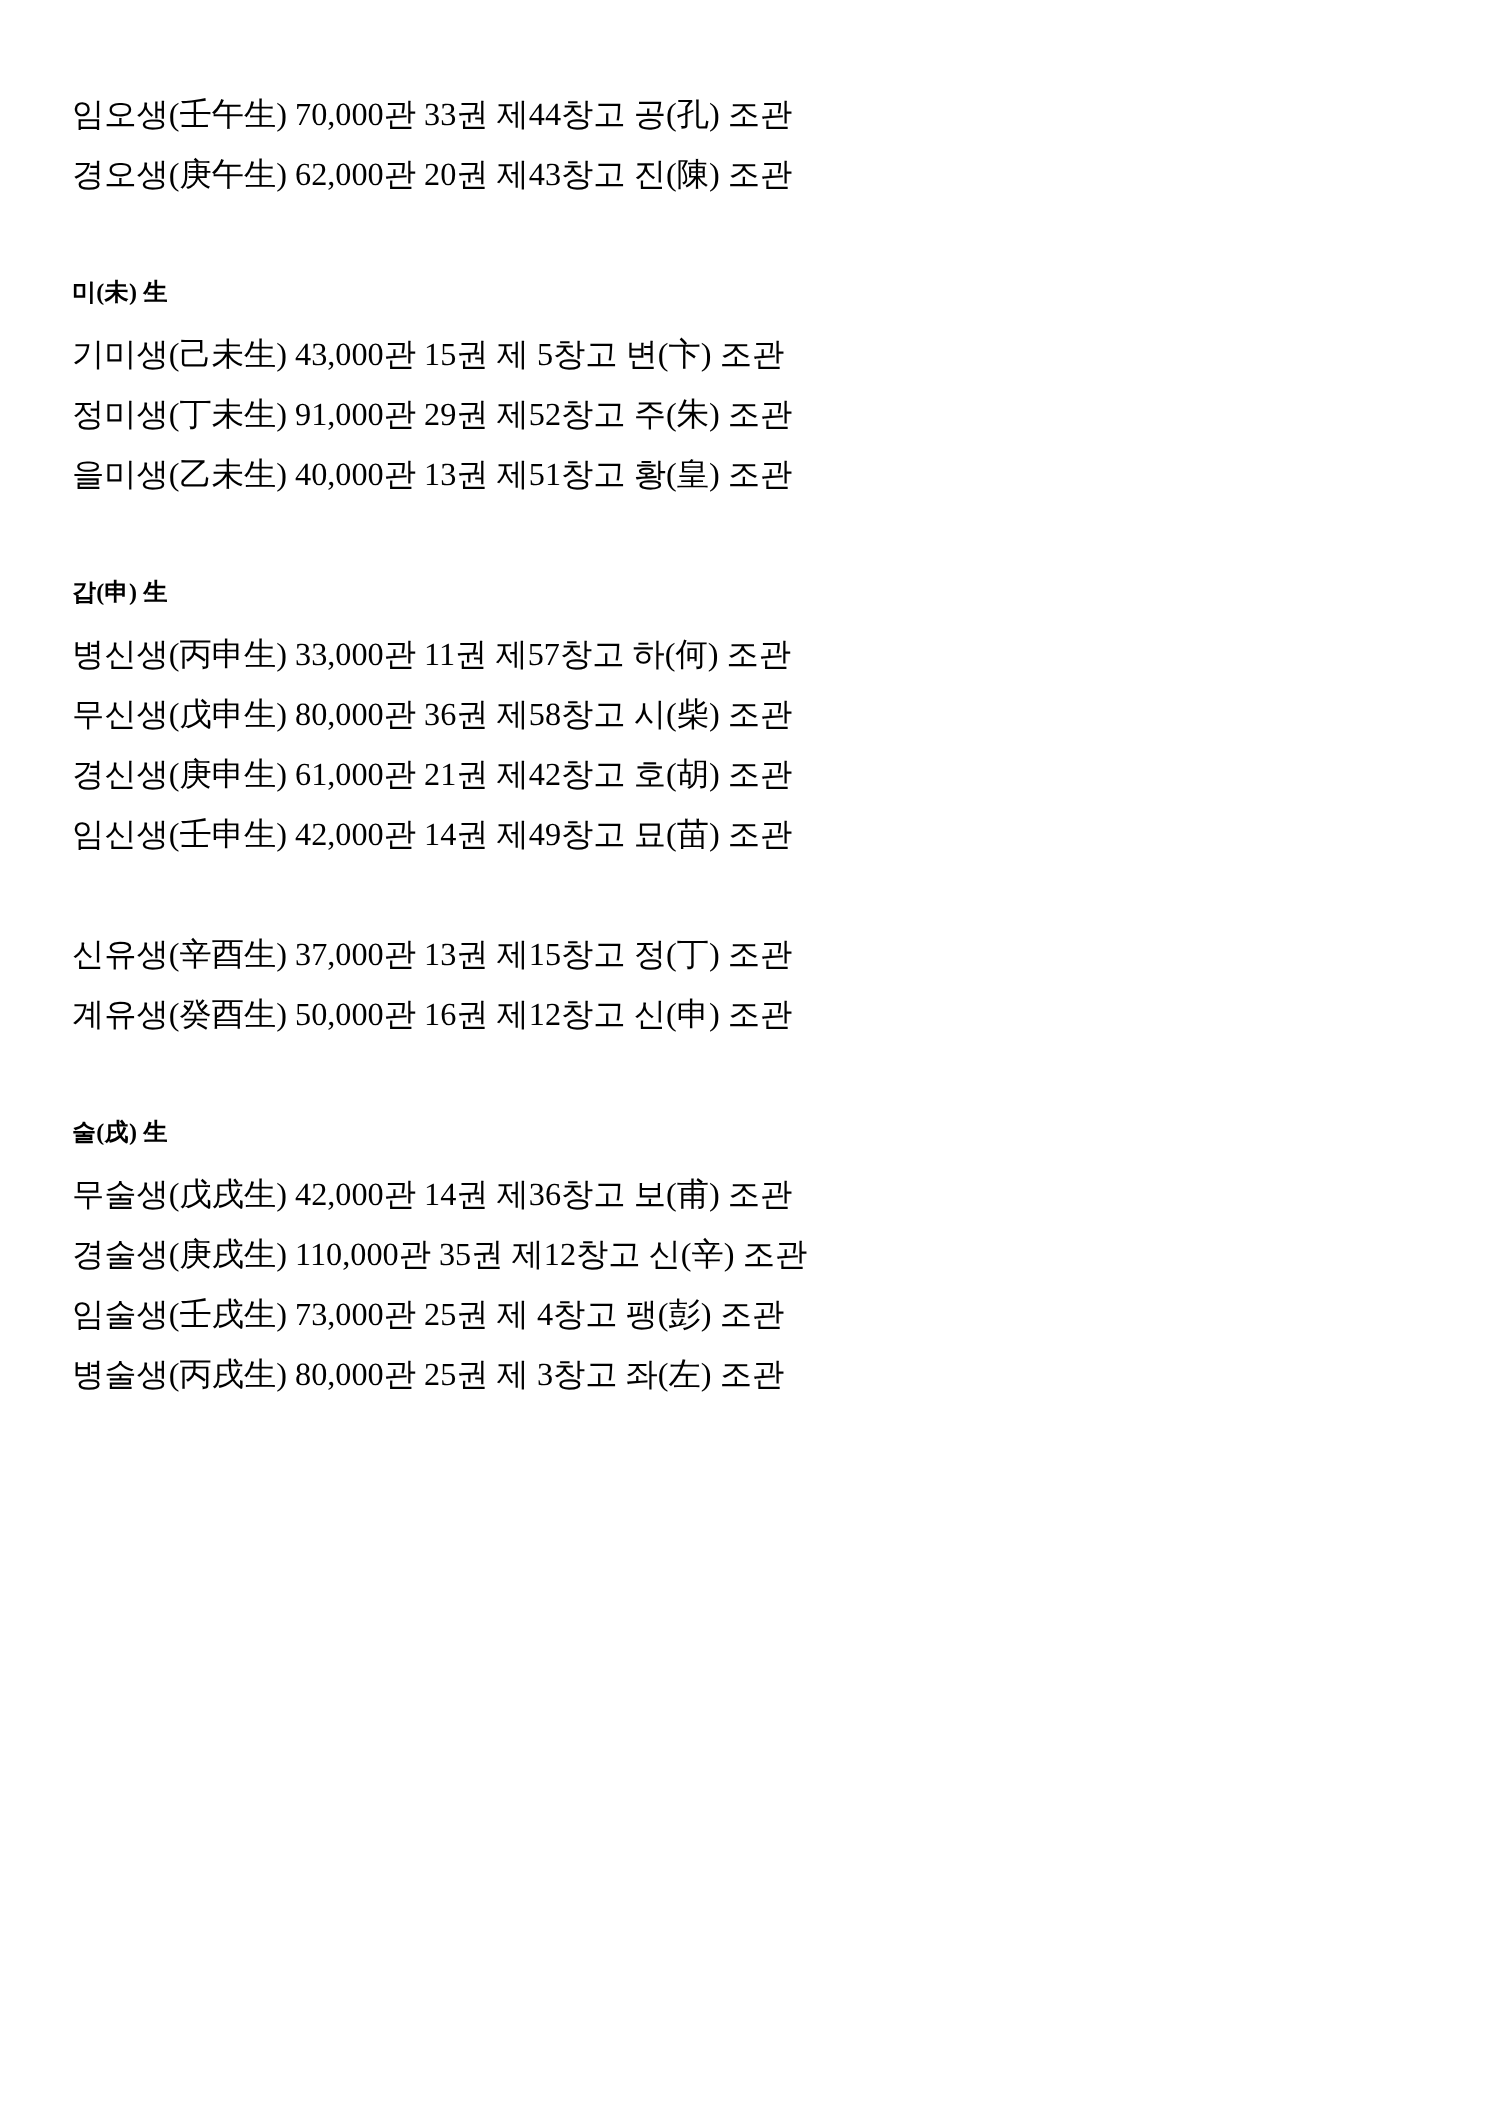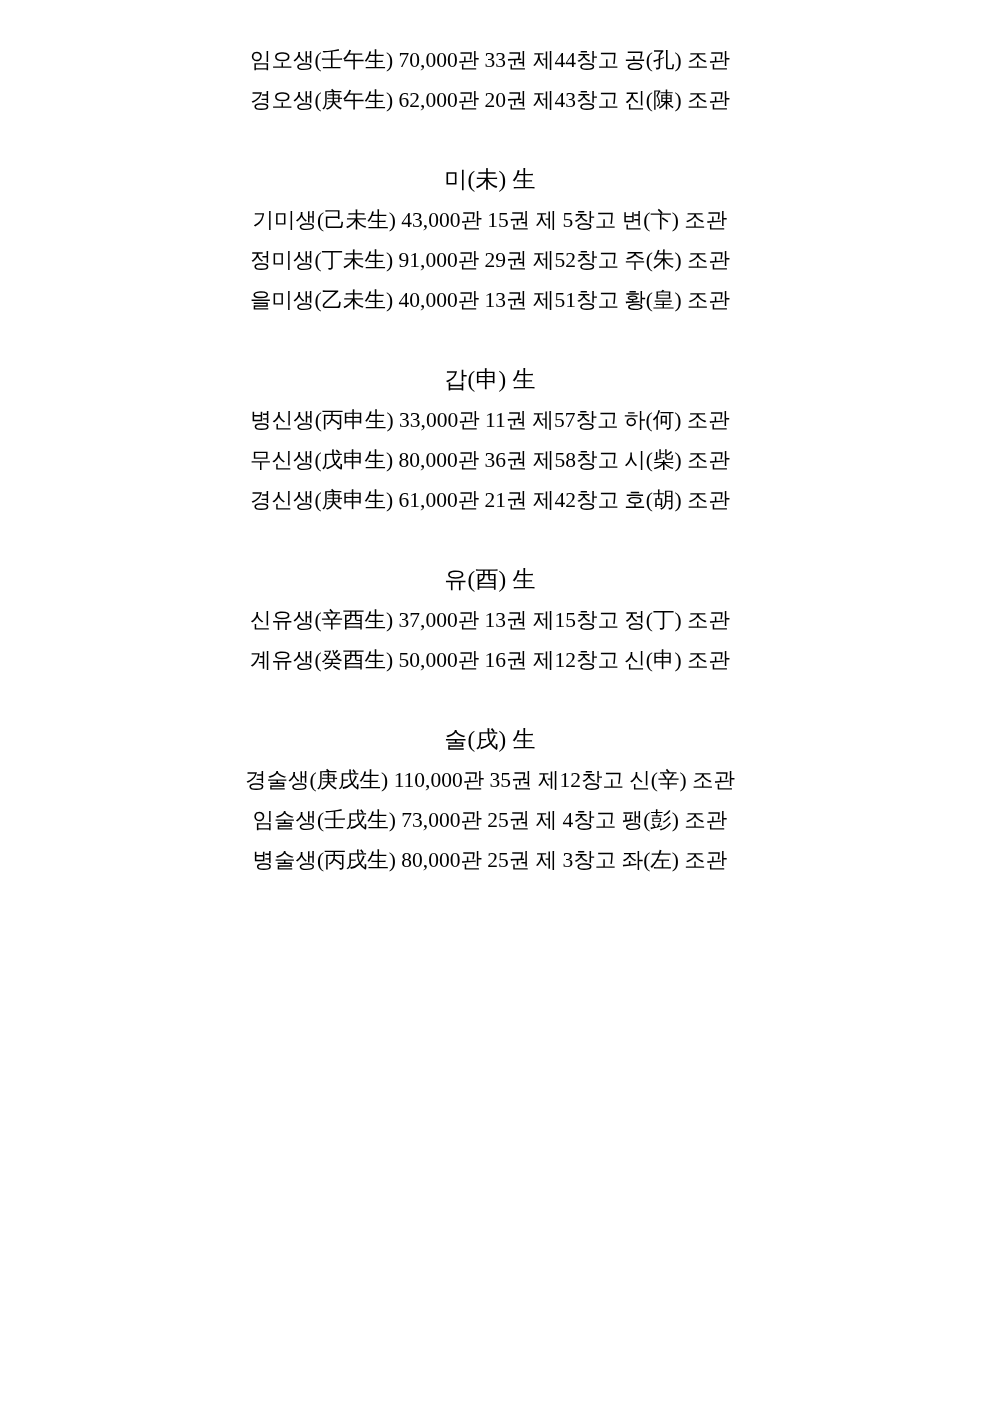--- a/index.html
+++ b/index.html
@@ -11,38 +11,38 @@
     width: 992px;
     height: 1403px;
     font-family: "Liberation Serif", "DejaVu Serif", serif;
     color: #000000;
   }
   .page {
     position: relative;
     width: 992px;
     height: 1093px;
     box-sizing: border-box;
-    padding: 40px 60px 40px 48px;
-    text-align: center;
+    padding: 56px 60px 40px 48px;
   }
   .doc-body {
     font-size: 21.5px;
     line-height: 40px;
   }
   .group {
     margin: 0;
   }
   .group + .group {
     margin-top: 40px;
   }
   .group-heading {
     white-space: pre;
-    font-size: 23px;
+    font-size: 16px;
     line-height: 40px;
     letter-spacing: 0.2px;
+    font-weight: bold;
   }
   .entry {
     white-space: pre;
     font-size: 21.5px;
     line-height: 40px;
   }
 </style>
 </head>
 <body>
 
@@ -59,29 +59,30 @@
       <div class="entry">기미생(己未生) 43,000관 15권 제 5창고 변(卞) 조관</div>
       <div class="entry">정미생(丁未生) 91,000관 29권 제52창고 주(朱) 조관</div>
       <div class="entry">을미생(乙未生) 40,000관 13권 제51창고 황(皇) 조관</div>
     </div>
 
     <div class="group">
       <div class="group-heading">갑(申) 生</div>
       <div class="entry">병신생(丙申生) 33,000관 11권 제57창고 하(何) 조관</div>
       <div class="entry">무신생(戊申生) 80,000관 36권 제58창고 시(柴) 조관</div>
       <div class="entry">경신생(庚申生) 61,000관 21권 제42창고 호(胡) 조관</div>
+      <div class="entry">임신생(壬申生) 42,000관 14권 제49창고 묘(苗) 조관</div>
     </div>
 
     <div class="group">
-      <div class="group-heading">유(酉) 生</div>
       <div class="entry">신유생(辛酉生) 37,000관 13권 제15창고 정(丁) 조관</div>
       <div class="entry">계유생(癸酉生) 50,000관 16권 제12창고 신(申) 조관</div>
     </div>
 
     <div class="group">
       <div class="group-heading">술(戌) 生</div>
+      <div class="entry">무술생(戊戌生) 42,000관 14권 제36창고 보(甫) 조관</div>
       <div class="entry">경술생(庚戌生) 110,000관 35권 제12창고 신(辛) 조관</div>
       <div class="entry">임술생(壬戌生) 73,000관 25권 제 4창고 팽(彭) 조관</div>
       <div class="entry">병술생(丙戌生) 80,000관 25권 제 3창고 좌(左) 조관</div>
     </div>
 
   </div>
 </div>
 
 </body></html>

